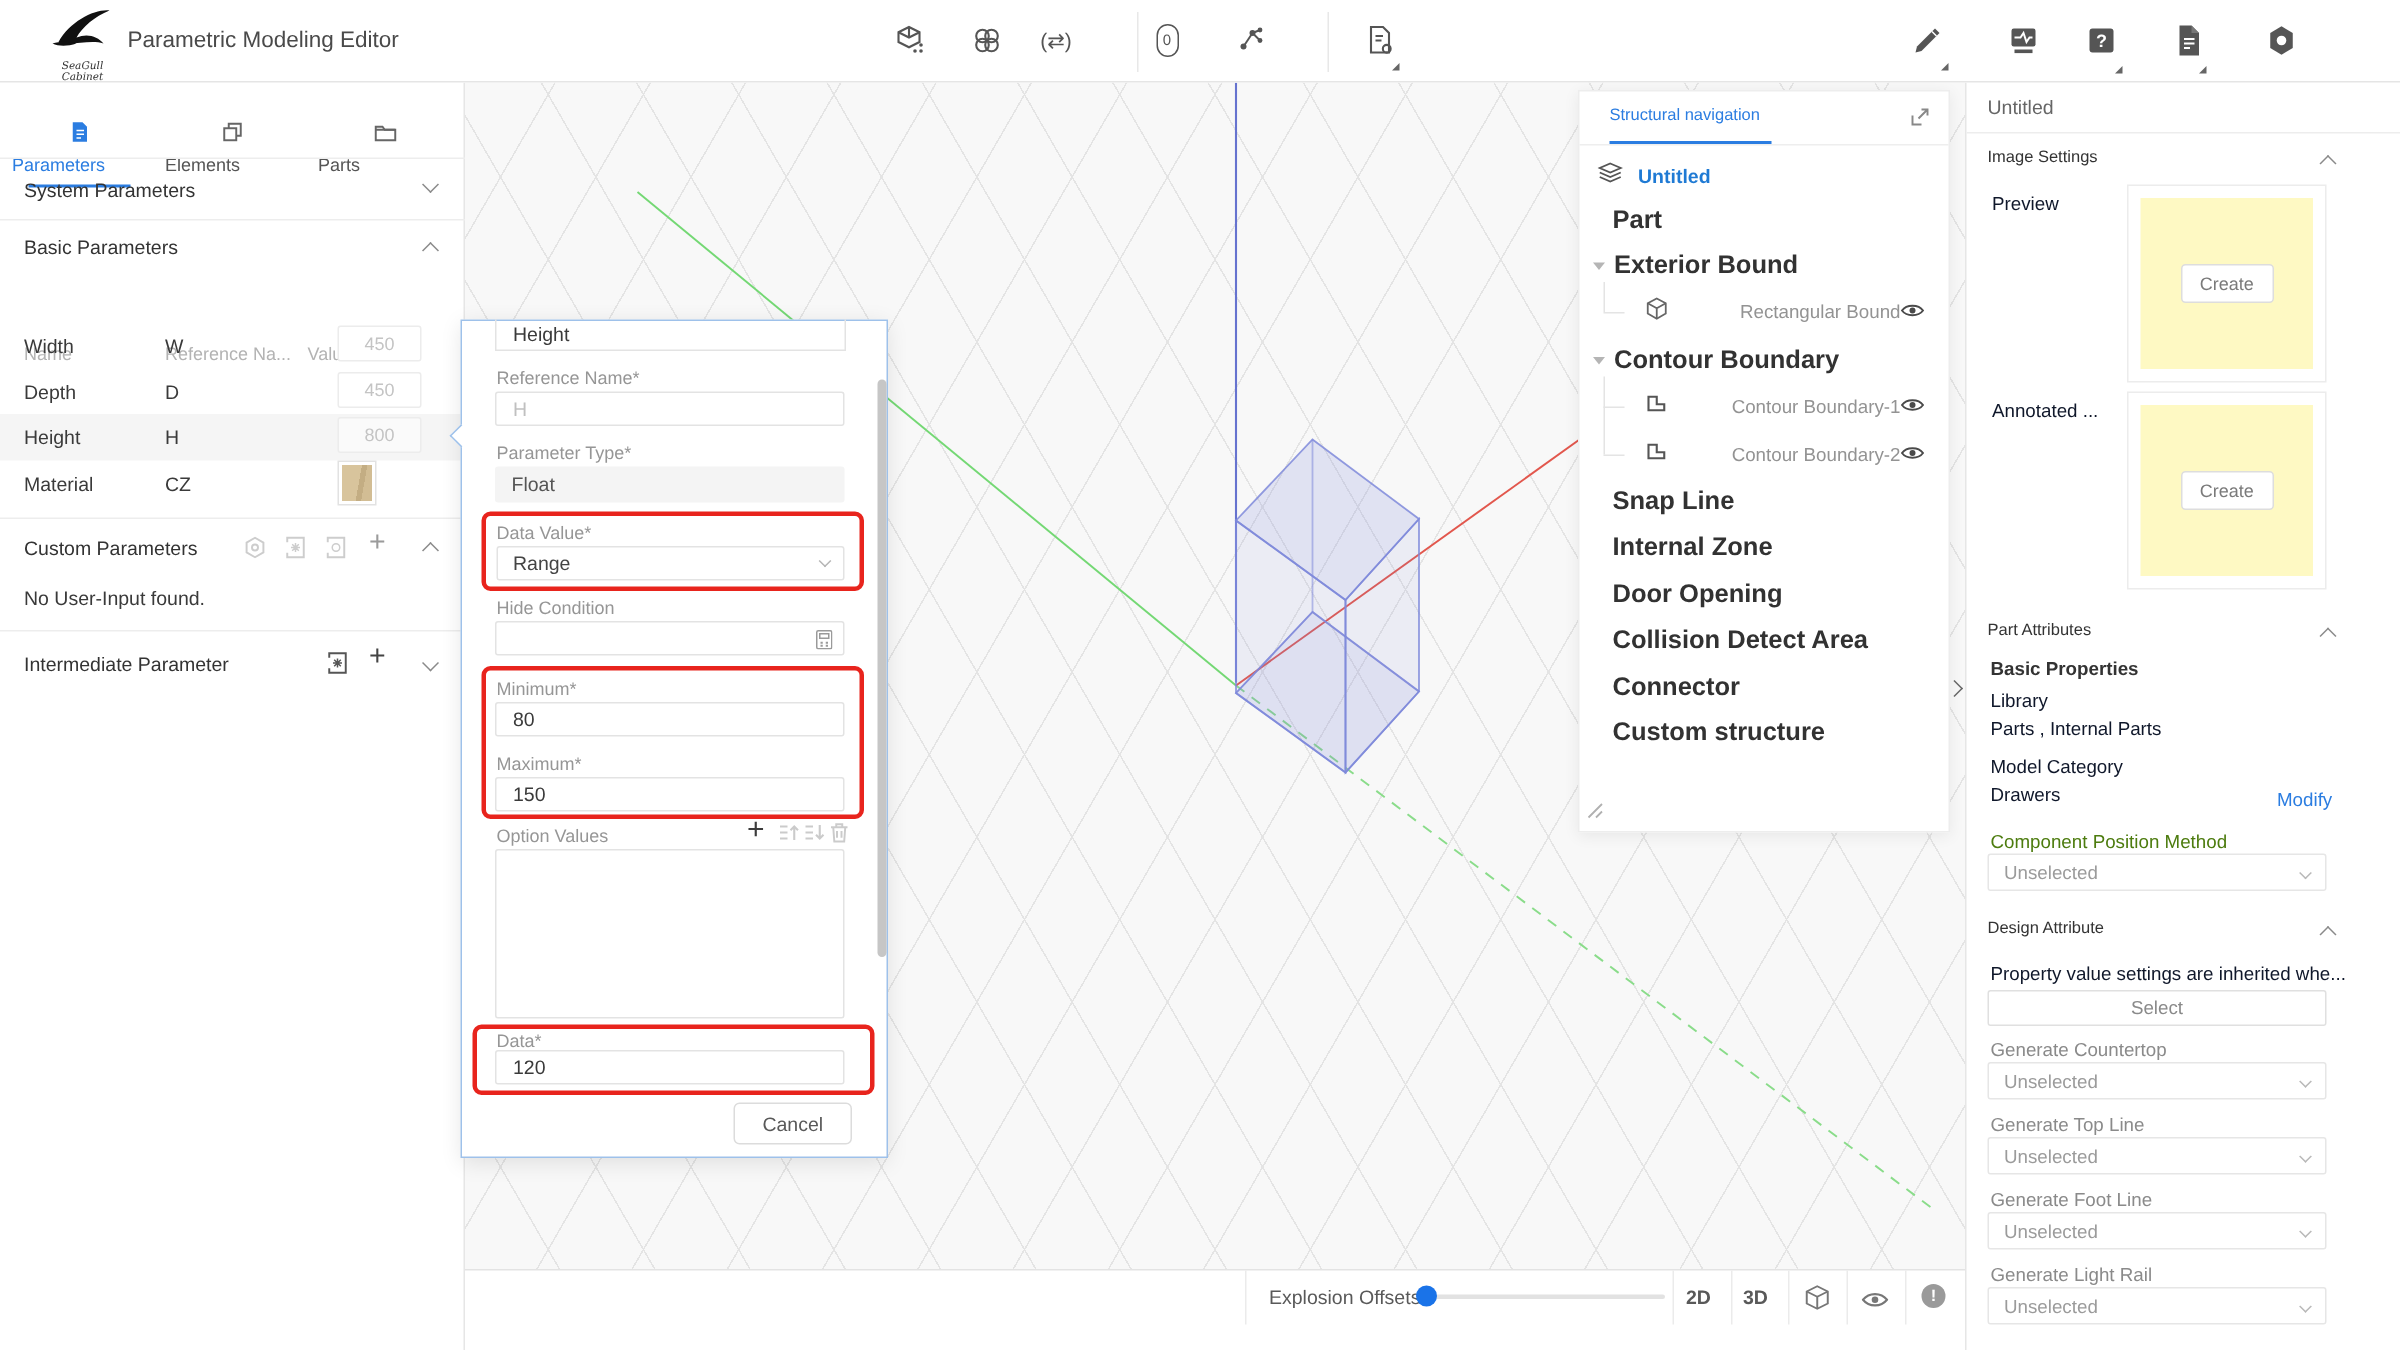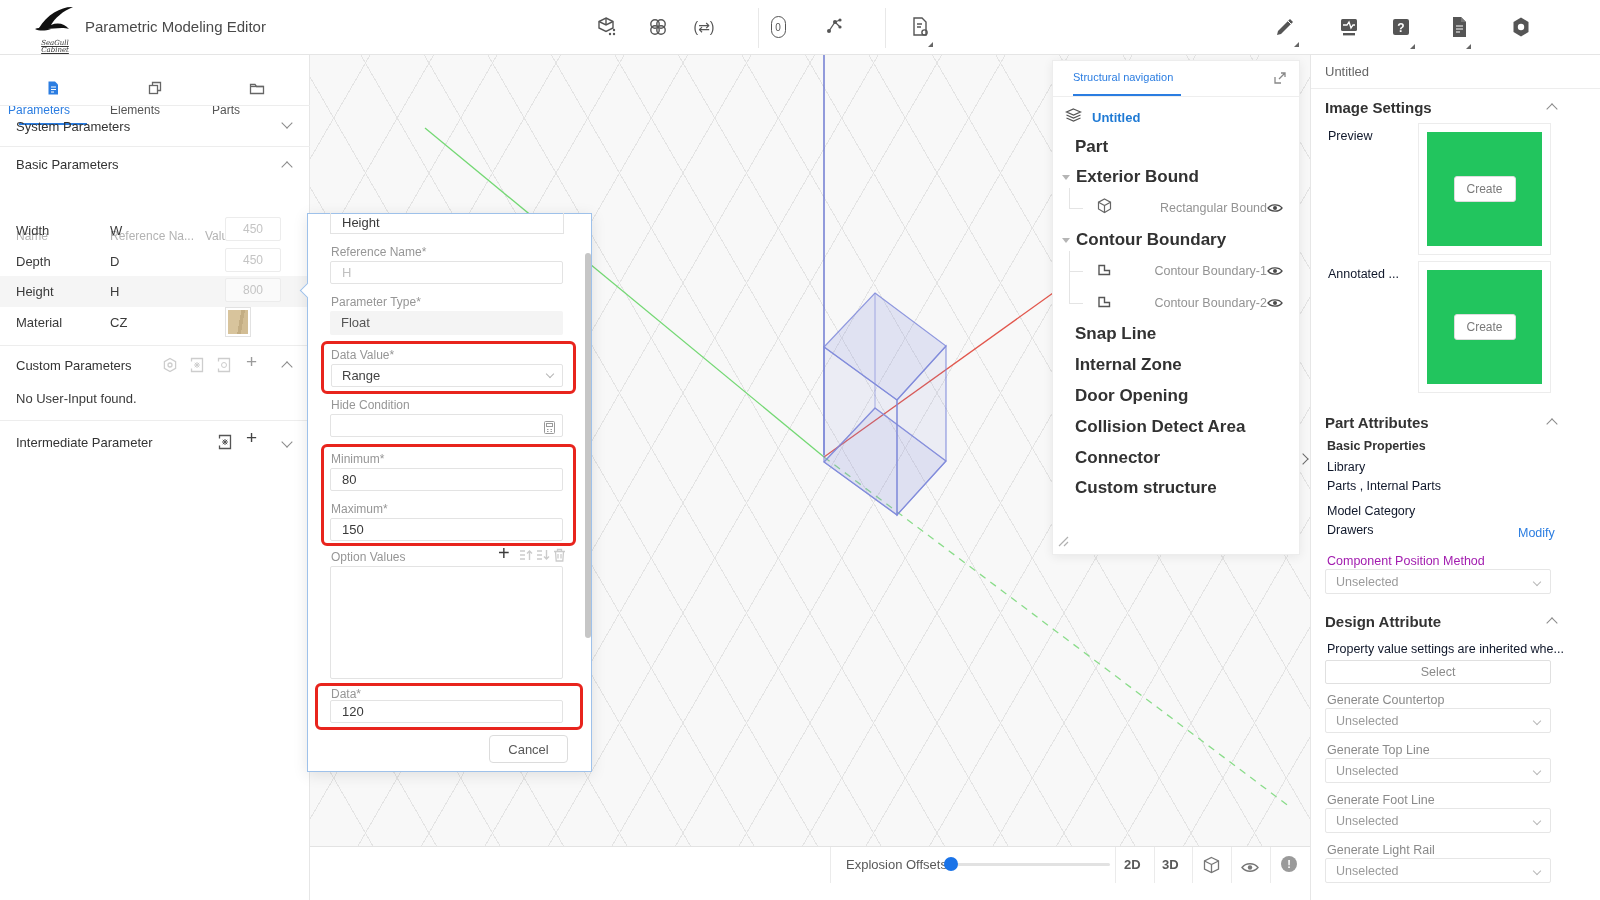--- a/index.html
+++ b/index.html
@@ -7,21 +7,21 @@
   .a { position:absolute; }
   #stage { position:relative; width:1600px; height:900px; background:#fff; overflow:hidden; }
 
   
   #topbar { left:0; top:0; width:1600px; height:55px; background:#fff; border-bottom:1px solid #e5e5e5; z-index:40; }
   .tb-title { left:85px; top:18px; font-size:15px; color:#4a4a4a; }
   .tb-icon { width:26px; height:26px; top:14px; display:flex; align-items:center; justify-content:center; cursor:pointer; color:#555; }
   .tb-div { width:1px; top:8px; height:40px; background:#e8e8e8; }
   .caret-mark { width:0; height:0; border-left:5px solid transparent; border-bottom:5px solid #666; }
   .pill0 { width:15px; height:22px; border:1.6px solid #555; border-radius:8px; font-size:10px; color:#555; display:flex; align-items:center; justify-content:center; }
-  .logo-script { font-family:"DejaVu Serif",serif; font-style:italic; font-size:7px; color:#333; line-height:7px; text-align:center;text-decoration:underline; }
+  .logo-script { font-family:"DejaVu Serif",serif; font-style:italic; font-size:7px; color:#333; line-height:7px; text-align:center; }
 
   
   #lsb { left:0; top:55px; width:310px; height:845px; background:#fff; border-right:1px solid #e6e6e6; z-index:10; }
   .tab { top:24px; width:90px; text-align:left; cursor:pointer; }
   .tab .ticon { height:18px; display:flex; justify-content:center; align-items:center; }
   .tab .tlabel { font-size:12px; margin-top:6px; color:#555; }
   .tab.active .tlabel { color:#2b7de1; }
   .hdiv { left:0; width:310px; height:1px; background:#ededed; }
   .secrow { left:16px; font-size:13px; color:#333; }
   .chev { display:inline-block; width:8px; height:8px; border-right:1.6px solid #8a8a8a; border-bottom:1.6px solid #8a8a8a; }
@@ -66,26 +66,26 @@
   .nav-hdiv { left:0; top:35px; width:246px; height:1px; background:#eee; }
   .nrow { left:0; width:246px; height:22px; display:flex; align-items:center; cursor:pointer; }
   .nbold { font-size:17px; font-weight:bold; color:#323232; }
   .nchild { font-size:12.5px; color:#939393;text-align:right; }
   .tree-tri { width:0; height:0; border-left:4px solid transparent; border-right:4px solid transparent; border-top:5px solid #b5b5b5; }
   .tline { background:#e4e4e4; }
 
   
   #rsb { left:1310px; top:55px; width:290px; height:845px; background:#fff; border-left:1px solid #e6e6e6; z-index:10; }
   .rlabel { font-size:12.5px; color:#0f172a; }
-  .rsec { font-size:15px; font-weight:bold; color:#333; }
+  .rsec { font-size:11px; font-weight:normal; color:#333; }
   .rsel { width:226px; height:25px; border:1px solid #e6e6e6; border-radius:2px; background:#fff; display:flex; align-items:center; cursor:pointer; }
   .rsel span { font-size:12.5px; color:#9b9b9b; padding-left:10px; flex:1; }
   .rsel .chev { margin-right:10px; width:6px; height:6px; border-color:#b8b8b8; }
   .imgbox { width:133px; height:132px; border:1px solid #ececec; padding:8px; background:#fff; }
-  .imgbox .inner { width:100%; height:100%; background:#22c55e; display:flex; align-items:center; justify-content:center; }
+  .imgbox .inner { width:100%; height:100%; background:#fef9c3; display:flex; align-items:center; justify-content:center; }
   .create-btn { width:62px; height:26px; background:#fff; border:1px solid #ddd; border-radius:3px; font-size:12px; color:#7a7a7a; cursor:pointer; font-family:"Liberation Sans",sans-serif; }
   .select-btn { width:226px; height:24px; background:#fff; border:1px solid #e0e0e0; border-radius:2px; font-size:12.5px; color:#8a8a8a; cursor:pointer; font-family:"Liberation Sans",sans-serif; }
 
   #collapse-handle { left:1294px; top:445px; width:17px; height:28px; z-index:22; display:flex; align-items:center; justify-content:center; cursor:pointer; }
 
   .warncircle { width:16px; height:16px; border-radius:50%; background:#9a9a9a; color:#fff; font-size:11px; font-weight:bold; display:flex; align-items:center; justify-content:center; }
 </style>
 </head>
 <body>
 
@@ -534,21 +534,21 @@
     <div class="a rsec" style="left:14px;top:359px">Part Attributes</div>
     <span class="a chev up" style="left:237px;top:365px"></span>
 
     <div class="a" style="left:16px;top:384px;font-size:12.5px;font-weight:bold;color:#333">Basic Properties</div>
     <div class="a rlabel" style="left:16px;top:405px">Library</div>
     <div class="a rlabel" style="left:16px;top:424px">Parts , Internal Parts</div>
     <div class="a rlabel" style="left:16px;top:449px">Model Category</div>
     <div class="a rlabel" style="left:16px;top:468px">Drawers</div>
     <div class="a" style="left:207px;top:471px;font-size:12.5px;color:#2b7de1;cursor:pointer">Modify</div>
 
-    <div class="a" style="left:16px;top:499px;font-size:12.5px;color:#a21caf">Component Position Method</div>
+    <div class="a" style="left:16px;top:499px;font-size:12.5px;color:#4d7c0f">Component Position Method</div>
     <div class="a rsel" style="left:14px;top:514px">
       <span>Unselected</span>
         <i class="chev down"></i>
     </div>
 
     <div class="a rsec" style="left:14px;top:558px">Design Attribute</div>
     <span class="a chev up" style="left:237px;top:564px"></span>
 
     <div class="a rlabel" style="left:16px;top:587px;width:250px;white-space:nowrap;overflow:hidden">Property value settings are inherited whe...</div>
     <button class="a select-btn" style="left:14px;top:605px">Select</button>

